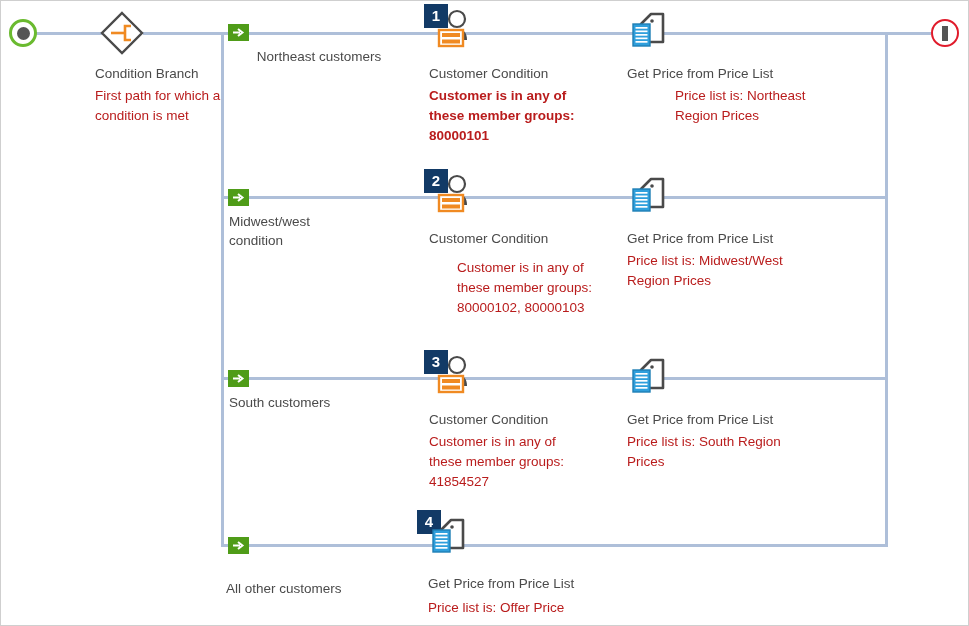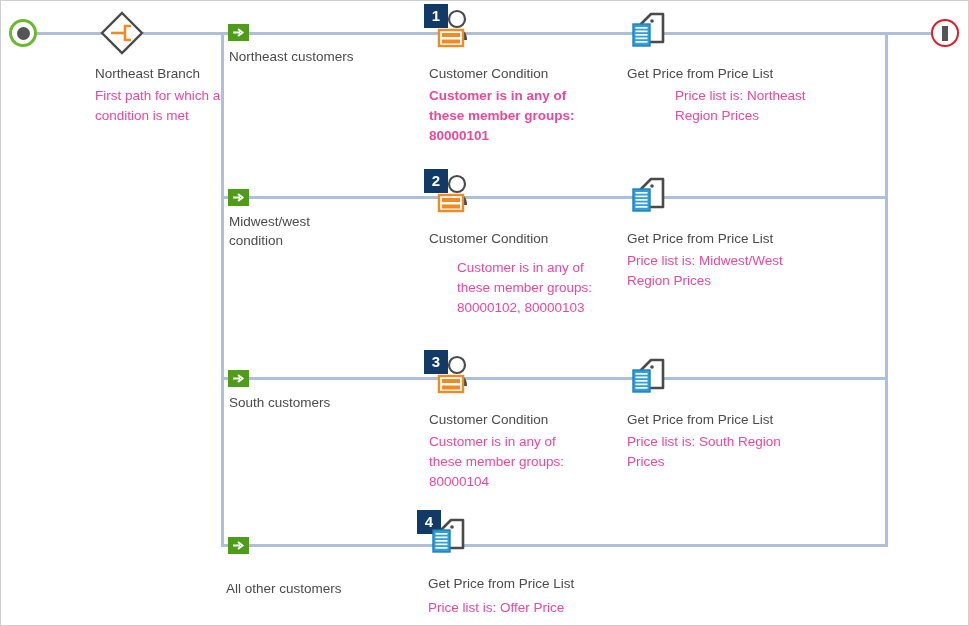--- a/index.html
+++ b/index.html
@@ -119,21 +119,21 @@
   .node-title {
     position: absolute;
     font-size: 13.5px;
     color: #4a4a4a;
     line-height: 17px;
     white-space: nowrap;
   }
   .node-desc {
     position: absolute;
     font-size: 13.5px;
-    color: #ec4899;
+    color: #b91c1c;
     line-height: 20px;
   }
   .branch-label {
     position: absolute;
     font-size: 13.5px;
     color: #4a4a4a;
     line-height: 19px;
   }
 </style>
 </head>
@@ -158,29 +158,29 @@
 
   <div class="end-node" style="left:930px; top:18px;"></div>
 
   <div class="diamond-node" style="left:98px; top:9px;">
     <svg width="46" height="46" viewBox="0 0 46 46">
       <polygon points="23,3 43,23 23,43 3,23" fill="#ffffff" stroke="#4a4a4a" stroke-width="2.4"></polygon>
       <path d="M12,23 H26" stroke="#f08a22" stroke-width="2.6" fill="none"></path>
       <path d="M32,16 H26 V30 H32" stroke="#f08a22" stroke-width="2.6" fill="none"></path>
     </svg>
   </div>
-  <div class="node-title" style="left:94px; top:64px;">Northeast Branch</div>
+  <div class="node-title" style="left:94px; top:64px;">Condition Branch</div>
   <div class="node-desc" style="left:94px; top:85px; width:130px;">First path for which a condition is met</div>
 
   <div class="branch-badge" style="left:227px; top:23px;">
     <svg width="13" height="11" viewBox="0 0 13 11">
       <path d="M1,5.5 H8 M6,2 L10.5,5.5 L6,9" stroke="#ffffff" stroke-width="2" fill="none"></path>
     </svg>
   </div>
-  <div class="branch-label" style="left:228px; top:46px; width:180px;">Northeast customers</div>
+  <div class="branch-label" style="left:228px; top:46px; width:180px;text-align:center;">Northeast customers</div>
 
   <div class="step-badge" style="left:423px; top:3px;">1</div>
   <div class="node-icon" style="left:430px; top:7px;">
     <svg width="44" height="44" viewBox="0 0 44 44">
       <circle cx="26" cy="11" r="8" fill="#ffffff" stroke="#4a4a4a" stroke-width="2.2"></circle>
       <path d="M16,32 C16,24 20,21 26,21 C32,21 36,24 36,32 Z" fill="#4a4a4a"></path>
       <rect x="8" y="22" width="24" height="16" fill="#ffffff" stroke="#f08a22" stroke-width="2.4"></rect>
       <rect x="11" y="25" width="18" height="4" fill="#f08a22"></rect>
       <rect x="11" y="31.5" width="18" height="4" fill="#f08a22"></rect>
     </svg>
@@ -253,21 +253,21 @@
   <div class="node-icon" style="left:430px; top:353px;">
     <svg width="44" height="44" viewBox="0 0 44 44">
       <circle cx="26" cy="11" r="8" fill="#ffffff" stroke="#4a4a4a" stroke-width="2.2"></circle>
       <path d="M16,32 C16,24 20,21 26,21 C32,21 36,24 36,32 Z" fill="#4a4a4a"></path>
       <rect x="8" y="22" width="24" height="16" fill="#ffffff" stroke="#f08a22" stroke-width="2.4"></rect>
       <rect x="11" y="25" width="18" height="4" fill="#f08a22"></rect>
       <rect x="11" y="31.5" width="18" height="4" fill="#f08a22"></rect>
     </svg>
   </div>
   <div class="node-title" style="left:428px; top:410px;">Customer Condition</div>
-  <div class="node-desc" style="left:428px; top:431px; width:150px;">Customer is in any of these member groups: 80000104</div>
+  <div class="node-desc" style="left:428px; top:431px; width:150px;">Customer is in any of these member groups: 41854527</div>
 
   <div class="node-icon" style="left:628px; top:353px;">
     <svg width="48" height="44" viewBox="0 0 48 44">
       <path d="M22,6 L34,6 L34,34 L12,34 L12,16 Z" fill="#ffffff" stroke="#4a4a4a" stroke-width="2.6" stroke-linejoin="round"></path>
       <circle cx="23" cy="13" r="1.8" fill="#4a4a4a"></circle>
       <rect x="4" y="16" width="17" height="22" fill="#2f9fdc" stroke="#1f7fb5" stroke-width="1.4"></rect>
       <g fill="#ffffff">
         <rect x="6.5" y="19" width="12" height="1.7"></rect>
         <rect x="6.5" y="22.5" width="12" height="1.7"></rect>
         <rect x="6.5" y="26" width="12" height="1.7"></rect>

